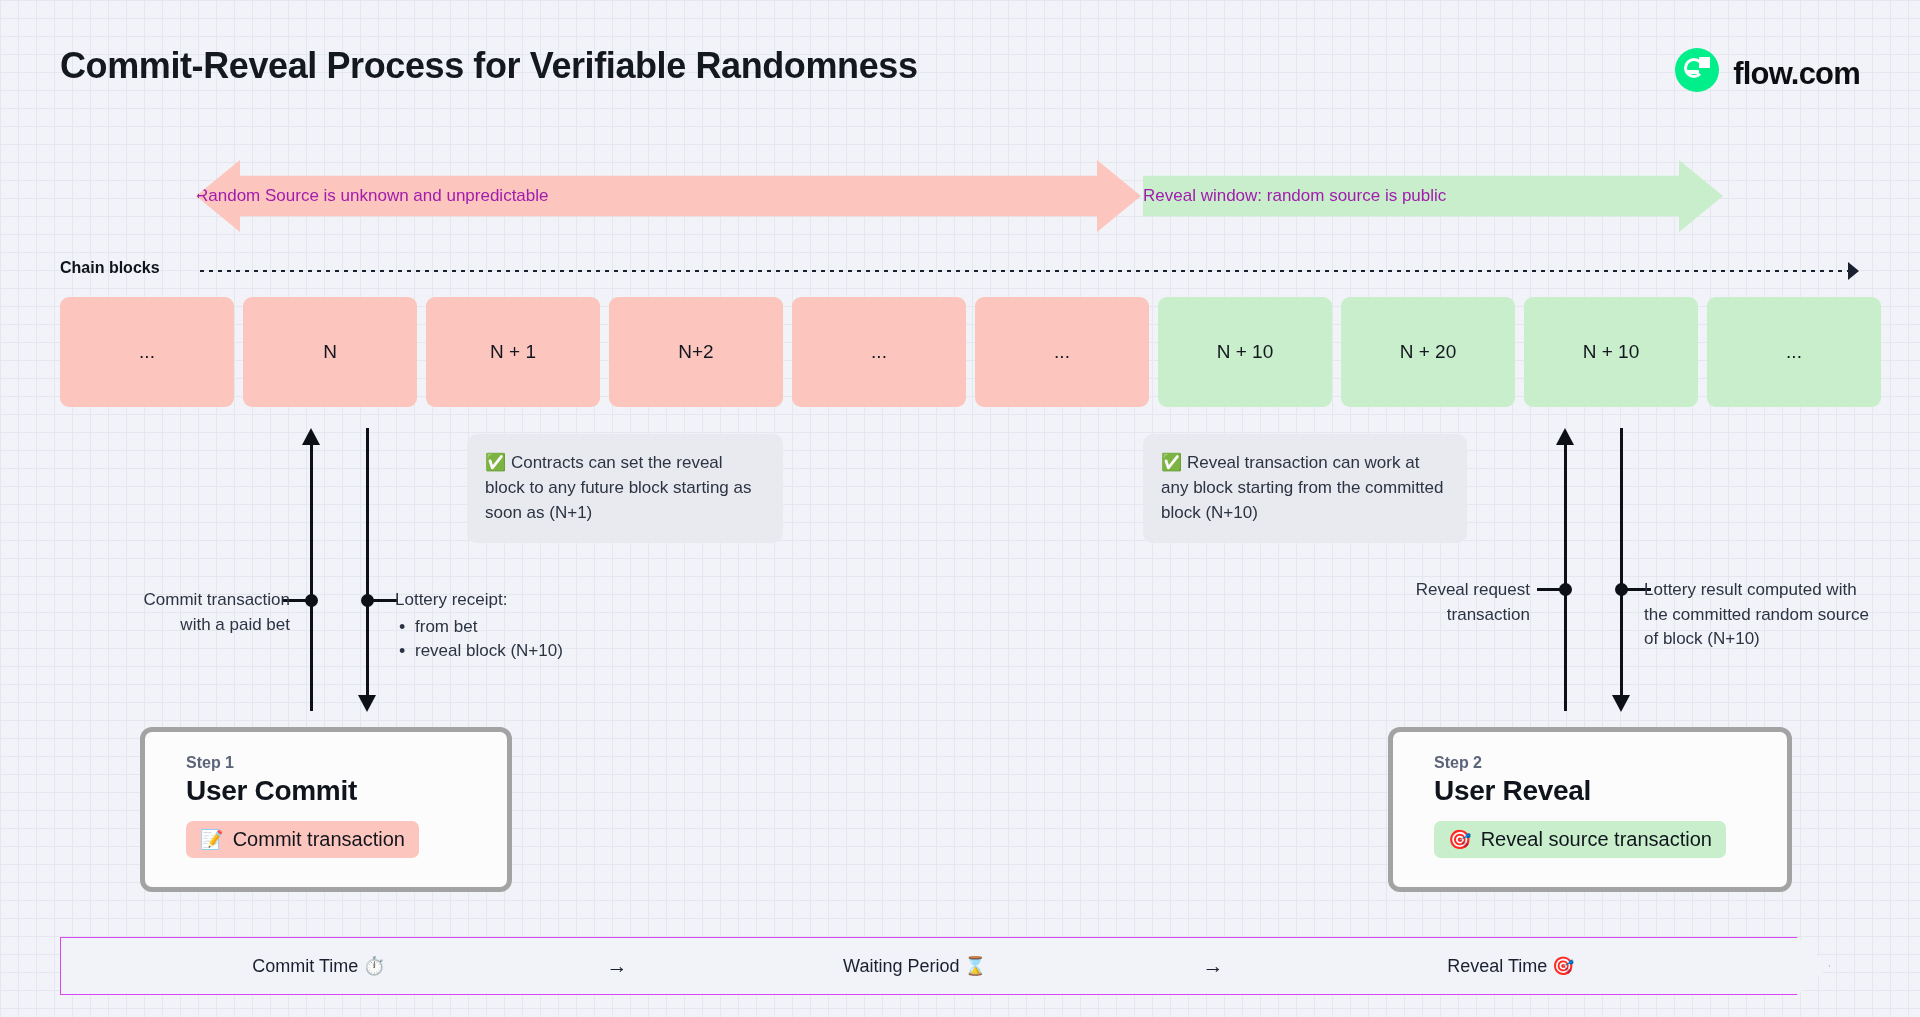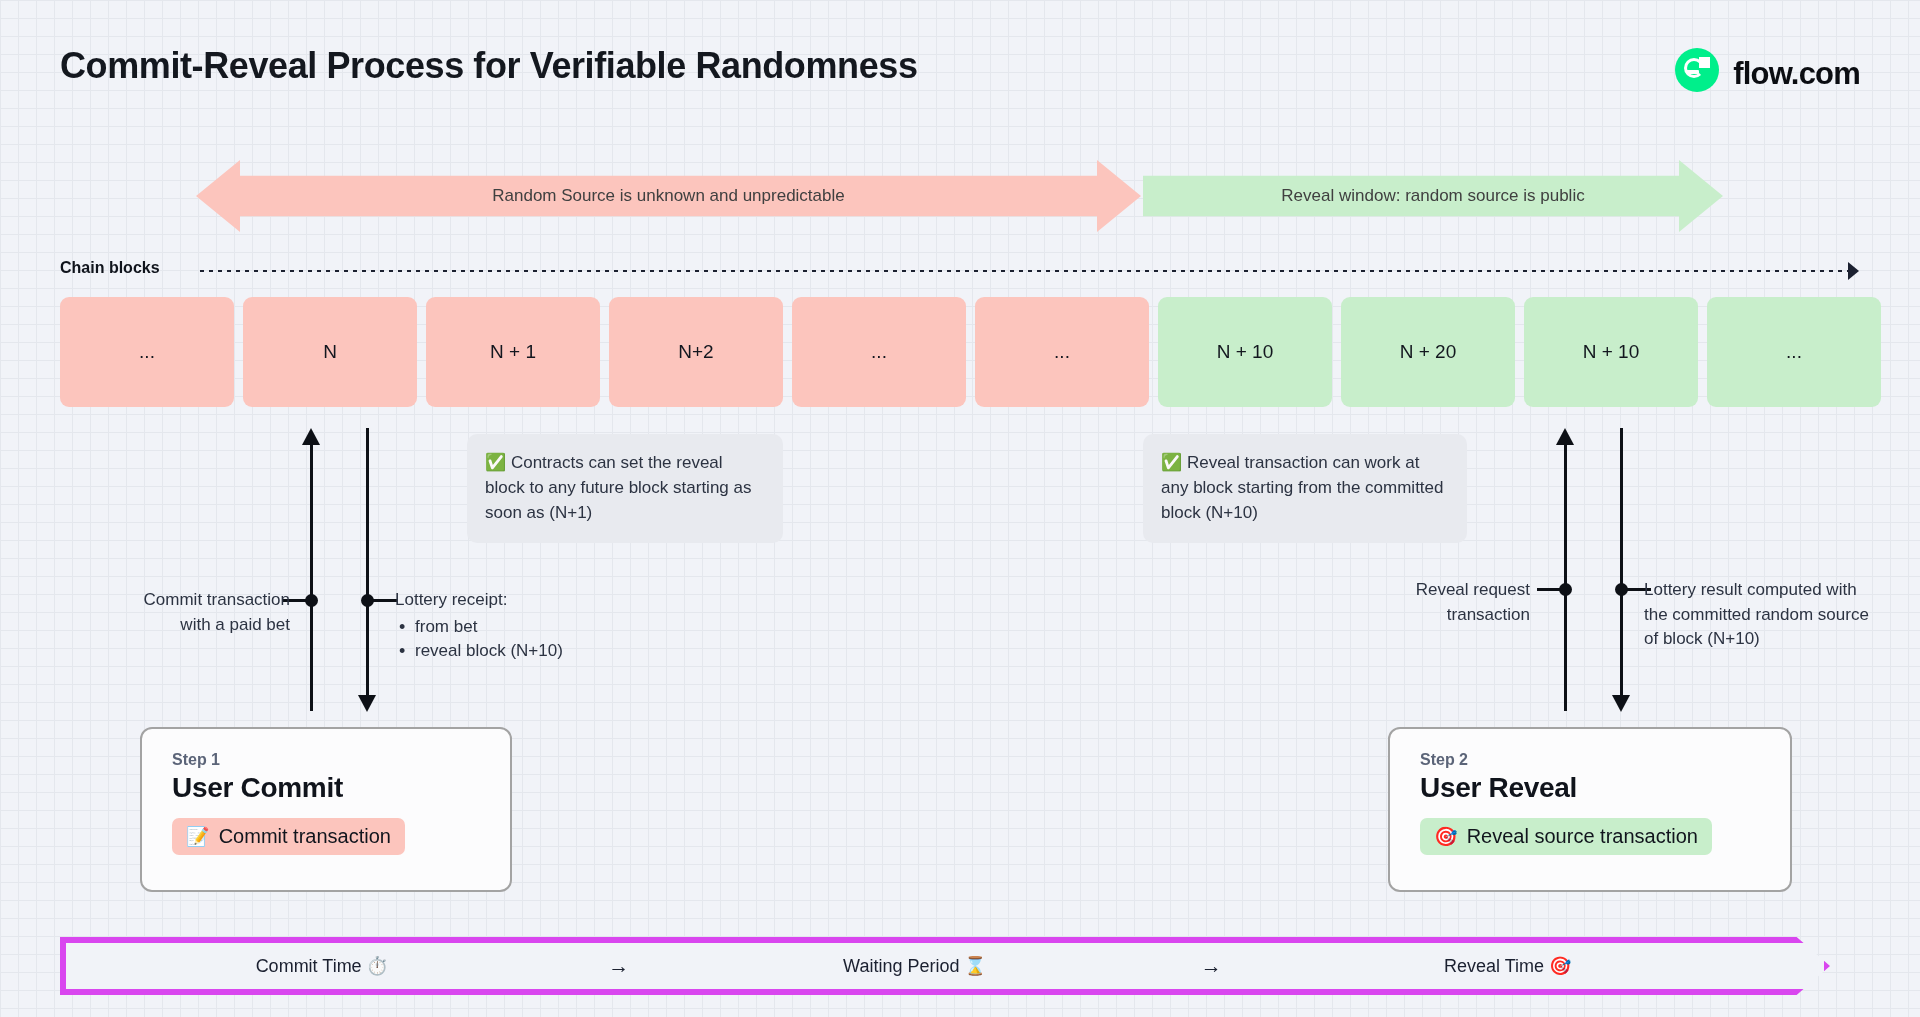--- a/index.html
+++ b/index.html
@@ -94,23 +94,23 @@
     color: #0b0d12;
   }
 
   
   .phase-row { position: absolute; left: 0; top: 160px; width: 1920px; height: 80px; }
   .phase {
     position: absolute;
     height: 72px;
     display: flex;
     align-items: center;
-    justify-content: center;
+    justify-content: flex-start;
     font-size: 17px;
-    color: #404040;
+    color: #a21caf;
   }
   .phase span { position: relative; z-index: 2; }
   .phase-unknown {
     left: 196px;
     width: 945px;
     background: #fcc5bd;
     clip-path: polygon(0 50%, 44px 0, 44px 22%, calc(100% - 44px) 22%, calc(100% - 44px) 0, 100% 50%, calc(100% - 44px) 100%, calc(100% - 44px) 78%, 44px 78%, 44px 100%);
   }
   .phase-reveal {
     left: 1143px;
@@ -216,23 +216,23 @@
     font-size: 18px;
   }
 
   
   .step-card {
     position: absolute;
     top: 727px;
     width: 372px;
     height: 165px;
     background: #fcfcfd;
-    border: 2px solid #a3a3a3;
+    border: 5px solid #a3a3a3;
     border-radius: 12px;
-    padding: 22px 30px;
+    padding: 22px 41px;
   }
   .step-card.left  { left: 140px; }
   .step-card.right { left: 1388px; width: 404px; }
   .step-eyebrow {
     font-size: 16px;
     font-weight: 700;
     color: #5b6478;
     margin-bottom: 3px;
   }
   .step-title {
@@ -256,21 +256,21 @@
   .pill-green { background: #c8eecb; }
   .pill-emoji { font-size: 19px; line-height: 1; }
 
   
   .timeline {
     position: absolute;
     left: 60px; top: 937px;
     width: 1770px;
     height: 58px;
     background: #f1f3f8;
-    border: 6px solid #d946ef;
+    border: 1px solid #d946ef;
     clip-path: polygon(0 0, calc(100% - 48px) 0, calc(100% - 48px) -22%, 100% 50%, calc(100% - 48px) 122%, calc(100% - 48px) 100%, 0 100%);
     display: flex;
     align-items: center;
   }
   .timeline-seg {
     flex: 1;
     text-align: center;
     font-size: 18px;
     color: #1b2030;
     white-space: nowrap;

